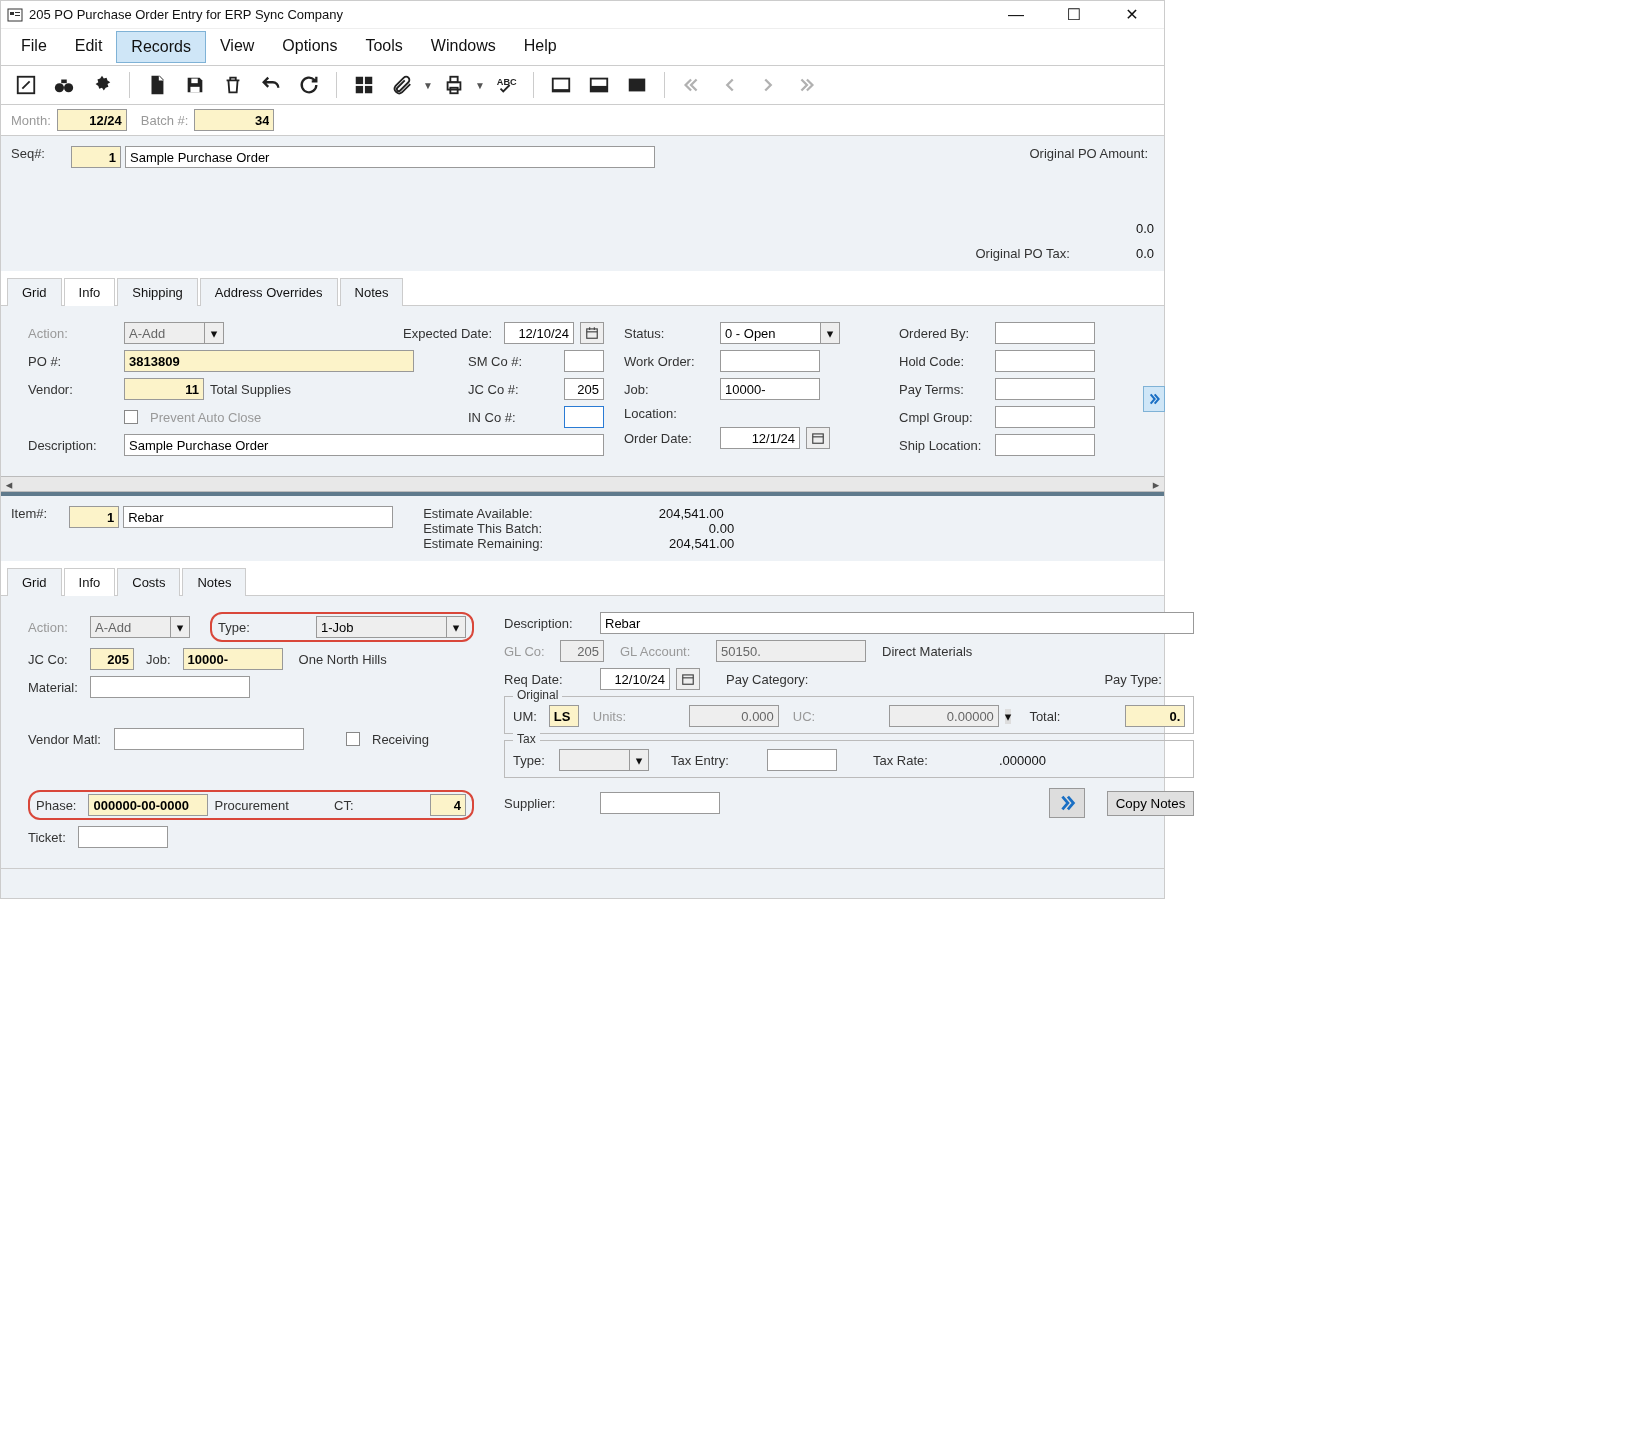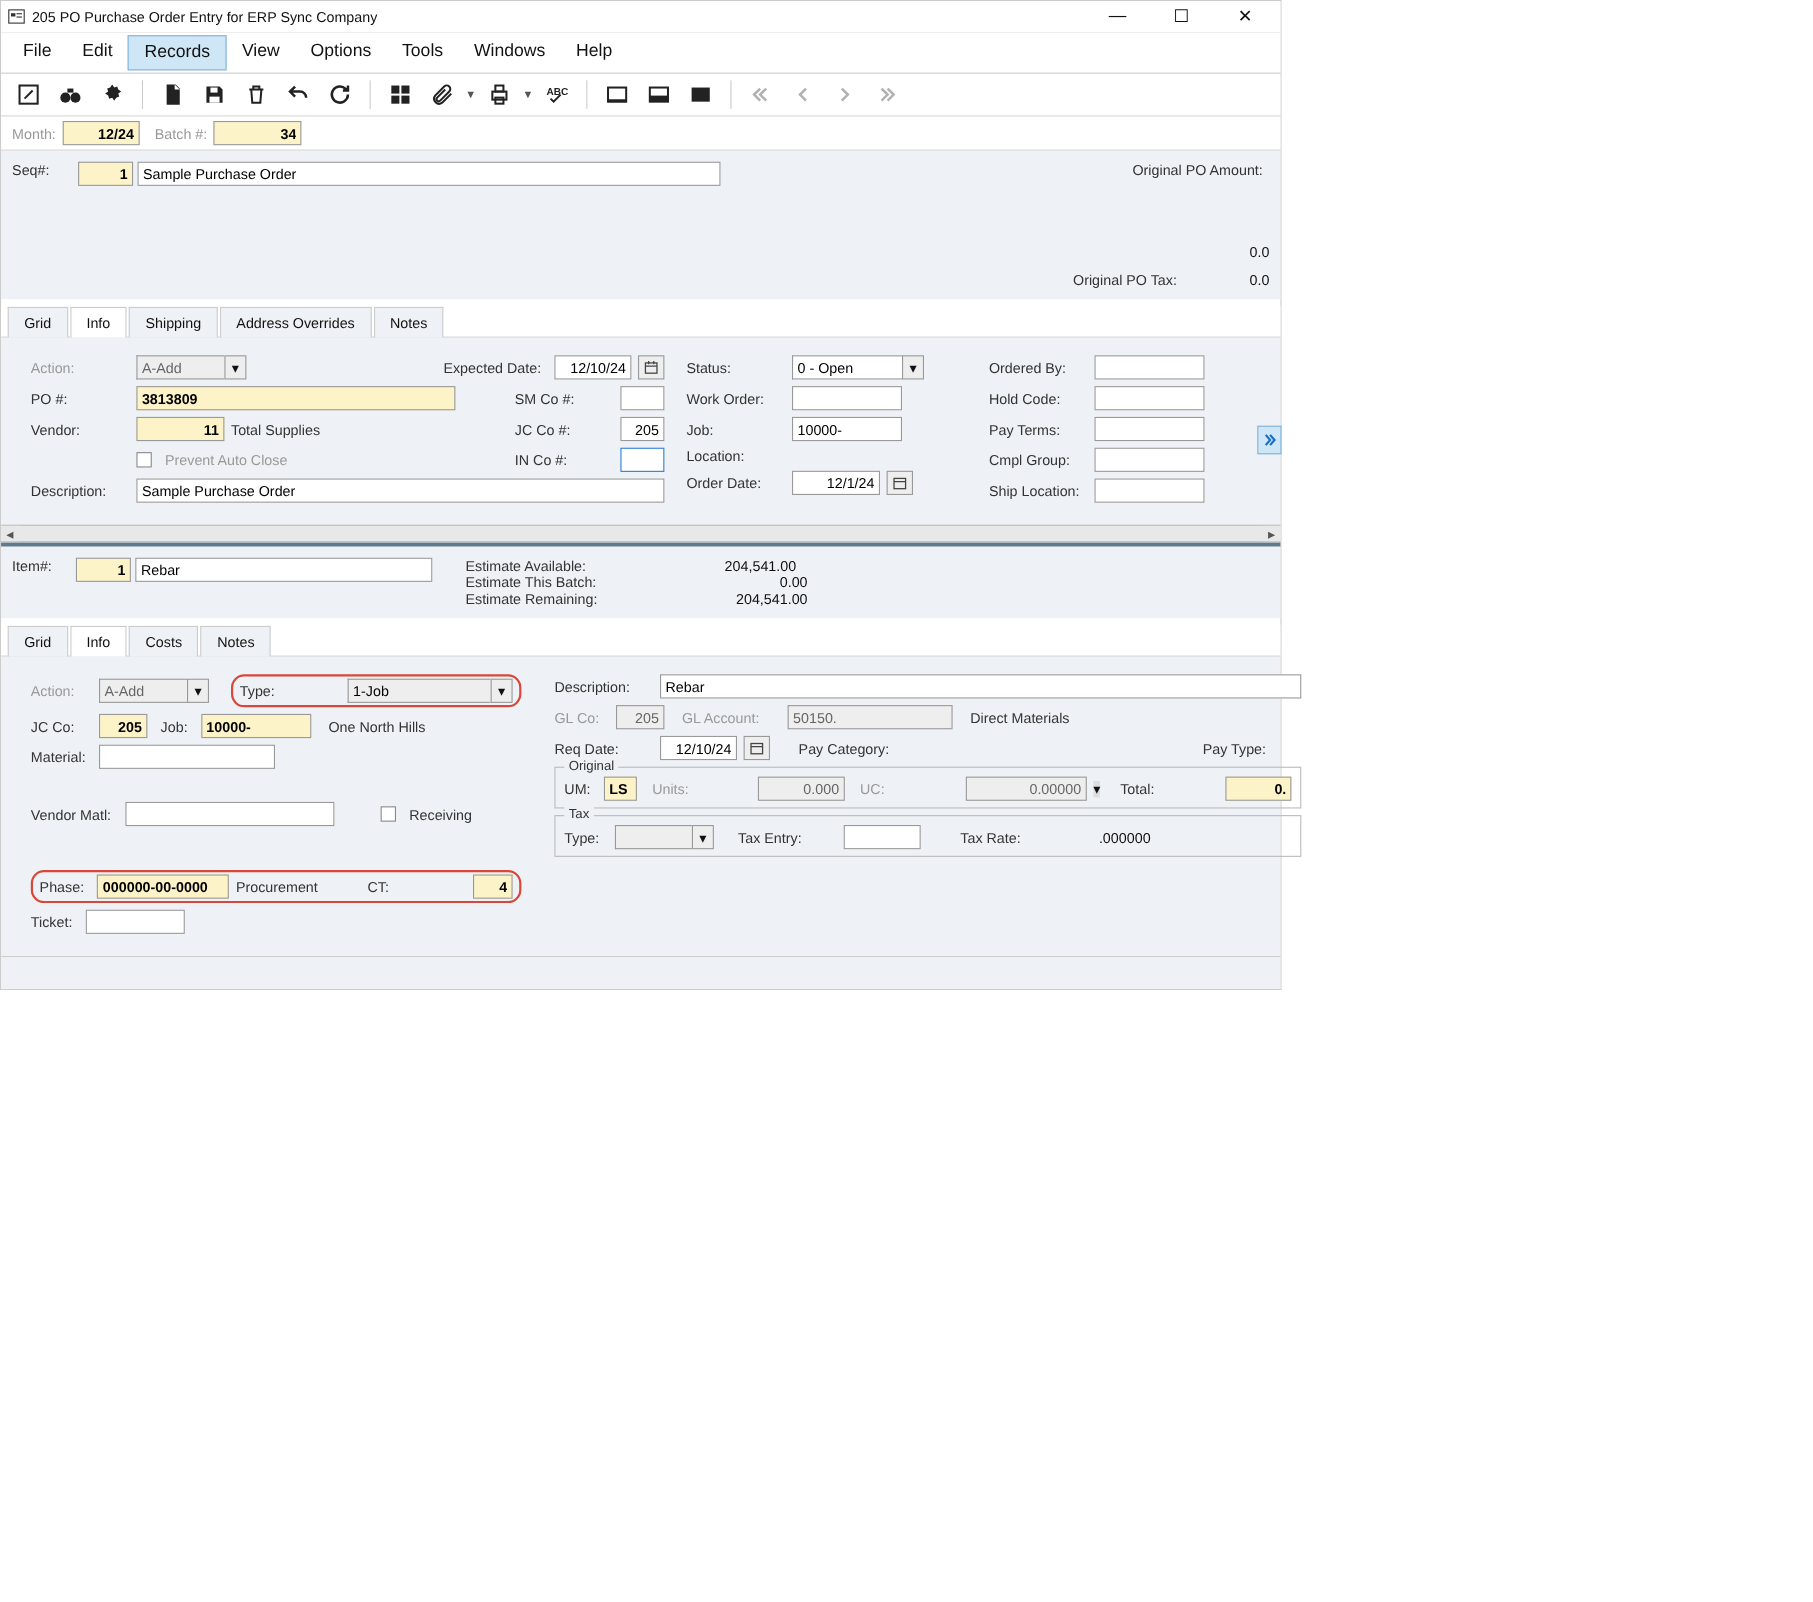--- a/index.html
+++ b/index.html
@@ -452,21 +452,21 @@
         <span style="flex:1"></span>
         <span class="lbl">Pay Type:</span>
       </div>
 
       <div class="group">
         <span class="legend">Original</span>
         <div class="frow" style="margin:0">
           <span class="lbl" style="min-width:28px">UM:</span>
           <input class="fld y" style="width: 30px;" value="LS">
           <span class="lbl dim" style="margin-left:8px">Units:</span>
-          <input class="fld ro r" style="width: 79px;" value="0.000">
+          <input class="fld ro r" style="width: 90px;" value="0.000">
           <span class="lbl dim" style="margin-left:8px">UC:</span>
           <input class="fld ro r" style="width: 110px;" value="0.00000">
           <span class="dd" style="background:#ddd">▾</span>
           <span class="lbl" style="margin-left:12px">Total:</span>
           <input class="fld y r" style="width: 60px;" value="0.">
         </div>
       </div>
 
       <div class="group">
         <span class="legend">Tax</span>
@@ -476,17 +476,29 @@
               <input class="fld" style="width: 70px; background: rgb(238, 238, 238);">
               <span class="dd">▾</span>
             </div>
           <span class="lbl" style="margin-left:16px">Tax Entry:</span>
           <input class="fld" style="width: 70px;">
           <span class="lbl" style="margin-left:30px">Tax Rate:</span>
           <span style="margin-left:30px">.000000</span>
         </div>
       </div>
 
+      <div class="frow" style="margin-top:10px">
+        <span class="lbl">Supplier:</span>
+        <input class="fld" style="width: 120px;">
+        <span style="flex:1"></span>
+        <span class="tbtn" style="background:#ddd;border:1px solid #999;width:36px;height:30px">
+          <svg width="20" height="20" viewBox="0 0 24 24" fill="none" stroke="#1a6fc4" stroke-width="3">
+              <path d="M7 5l6 7-6 7M13 5l6 7-6 7"></path>
+            </svg>
+        </span>
+        <span style="width:10px"></span>
+        <button class="copybtn">Copy Notes</button>
+      </div>
     </div>
   </div>
 
   <div style="height:30px;background:#eef2f6;border-top:1px solid #ccc;"></div>
 </div>
 
 </body></html>

